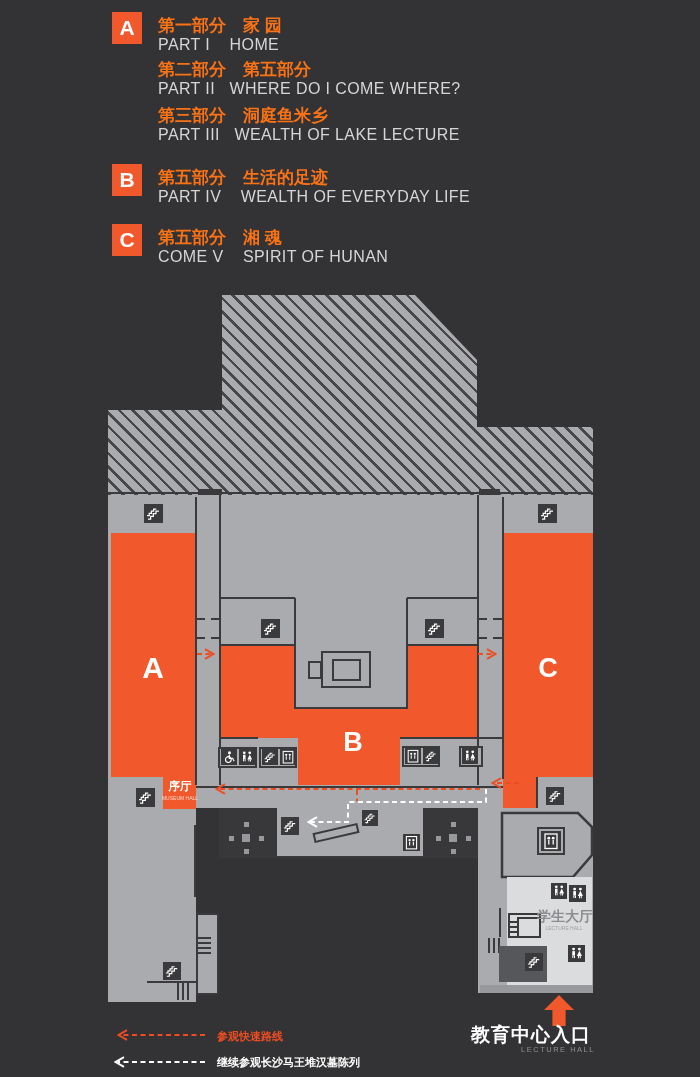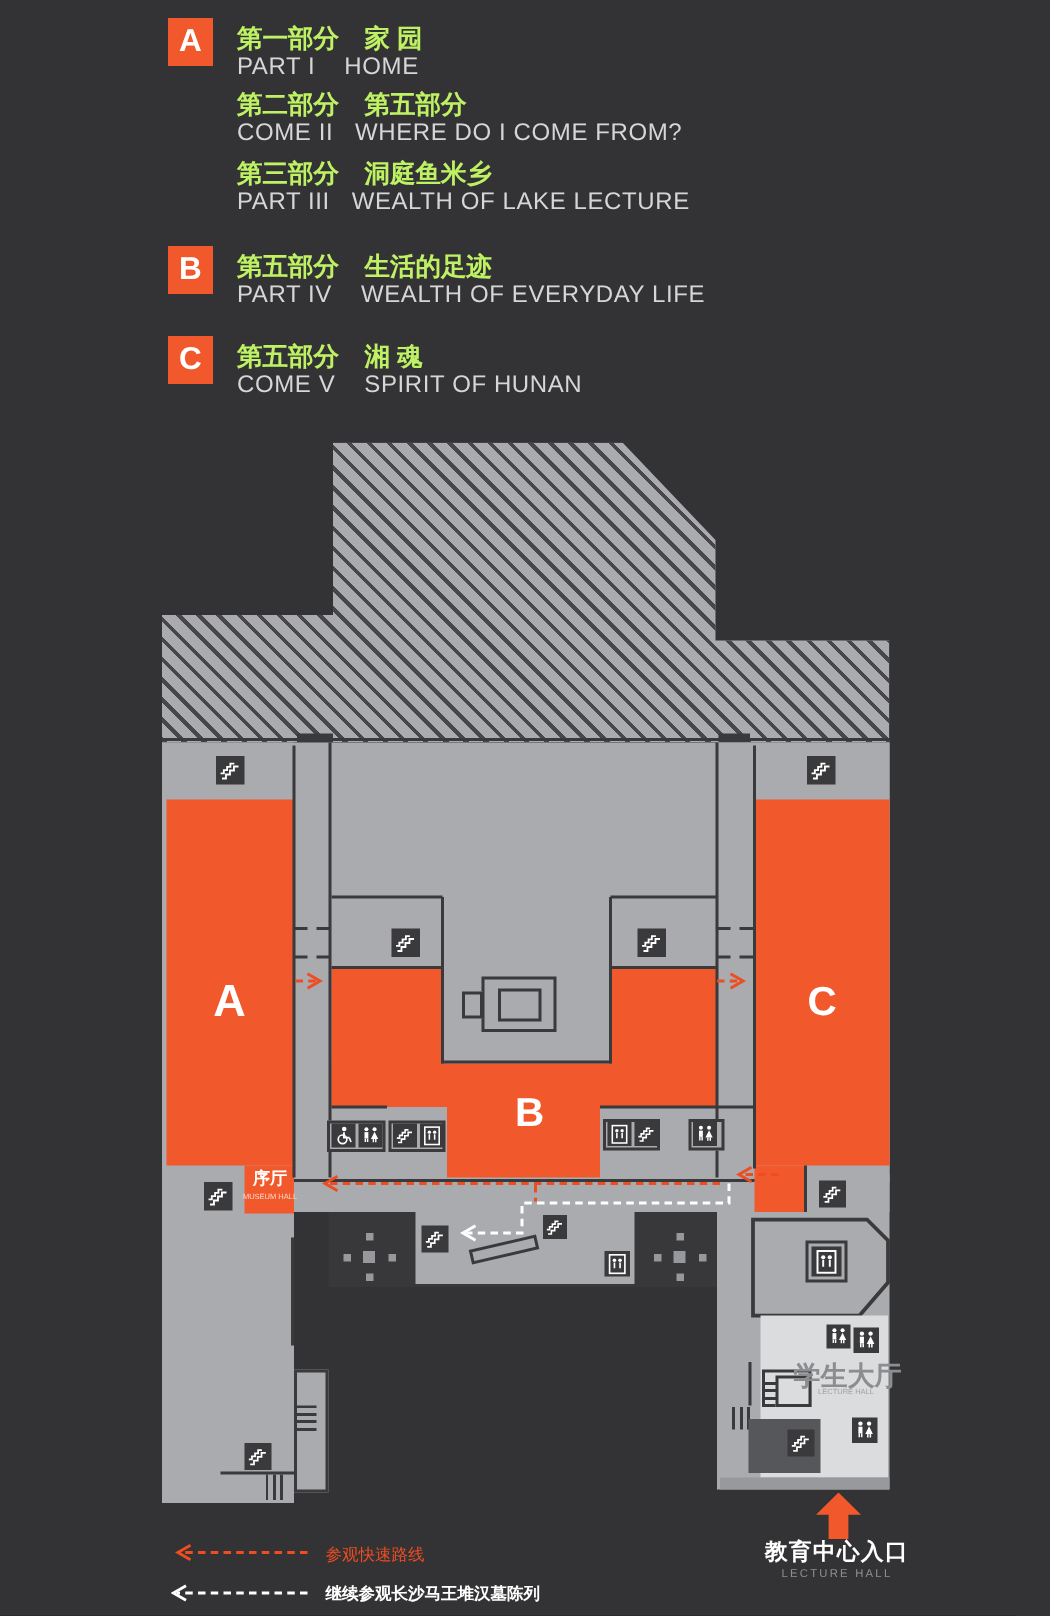--- a/index.html
+++ b/index.html
@@ -12,21 +12,21 @@
   .abs{position:absolute}
   .t{white-space:pre}
   .gray{background:var(--floor)}
   .orange{background:var(--orange)}
   .wl{position:absolute;background:var(--dark)}
   .hatch{background:
      repeating-linear-gradient(45deg,#46464B 0 2.6px,rgba(0,0,0,0) 2.6px 9.5px),var(--floor);}
   .zone-label{position:absolute;transform:translate(-50%,-50%);color:#fff;font-weight:bold;letter-spacing:0}
   .legend-square{position:absolute;width:30px;height:32px;background:var(--orange);color:#fff;
      font-weight:bold;font-size:21px;display:flex;align-items:center;justify-content:center}
-  .legend-title{position:absolute;color:#bef264;font-weight:bold;font-size:17px;white-space:pre}
+  .legend-title{position:absolute;color:#f97316;font-weight:bold;font-size:17px;white-space:pre}
   .legend-sub{position:absolute;color:#D6D6D6;font-size:16px;letter-spacing:.4px;white-space:pre}
   .micon{position:absolute;background:var(--dark)}
   .micon svg{display:block;width:100%;height:100%}
   .micon.boxed{box-shadow:0 0 0 2px var(--floor),0 0 0 4px var(--dark)}
   .ibox{position:absolute;border:2px solid var(--dark);background:var(--floor)}
   .tick{position:absolute;background:var(--dark)}
   .dot{position:absolute;background:#96989B}
   .treadH{position:absolute;background:repeating-linear-gradient(180deg,var(--dark) 0 2px,rgba(0,0,0,0) 2px 5px)}
   .treadV{position:absolute;background:repeating-linear-gradient(90deg,var(--dark) 0 2px,rgba(0,0,0,0) 2px 5px)}
   .rd{stroke:var(--route-red);stroke-width:2;fill:none;stroke-dasharray:5 3.5}
@@ -36,21 +36,21 @@
 <body>
 
 <div class="screen">
 
   <div>
     <div class="legend-square" style="left:112px;top:12px">A</div>
     <div class="legend-title" style="left:158px;top:14px">第一部分　家 园</div>
     <div class="legend-sub" style="left:158px;top:36px">PART I    HOME</div>
 
     <div class="legend-title" style="left:158px;top:58px">第二部分　第五部分</div>
-    <div class="legend-sub" style="left:158px;top:80px">COME II   WHERE DO I COME FROM?</div>
+    <div class="legend-sub" style="left:158px;top:80px">PART II   WHERE DO I COME WHERE?</div>
 
     <div class="legend-title" style="left:158px;top:104px">第三部分　洞庭鱼米乡</div>
     <div class="legend-sub" style="left:158px;top:126px">PART III   WEALTH OF LAKE LECTURE</div>
 
     <div class="legend-square" style="left:112px;top:164px">B</div>
     <div class="legend-title" style="left:158px;top:166px">第五部分　生活的足迹</div>
     <div class="legend-sub" style="left:158px;top:188px">PART IV    WEALTH OF EVERYDAY LIFE</div>
 
     <div class="legend-square" style="left:112px;top:224px">C</div>
     <div class="legend-title" style="left:158px;top:226px">第五部分　湘 魂</div>
@@ -378,22 +378,22 @@
     <path class="wd" d="M205 1062 H118" marker-end="url(#mW)"></path>
   </svg>
 
   <div class="zone-label" style="left:153px;top:668px;font-size:30px">A</div>
   <div class="zone-label" style="left:353px;top:742px;font-size:27px">B</div>
   <div class="zone-label" style="left:548px;top:668px;font-size:27px">C</div>
 
   <div class="zone-label" style="left:180px;top:786px;font-size:11.5px">序厅</div>
   <div class="zone-label" style="left:180px;top:798px;font-size:5px;font-weight:normal;color:#ffd9cb">MUSEUM HALL</div>
 
-  <div class="zone-label" style="left:565px;top:917px;font-size:18px;color:#8B8D90">学生大厅</div>
+  <div class="zone-label" style="left:565px;top:917px;font-size:14px;color:#8B8D90">学生大厅</div>
   <div class="zone-label" style="left:564px;top:928px;font-size:5px;font-weight:normal;color:#9FA1A4">LECTURE HALL</div>
 
-  <div class="zone-label" style="left:558px;top:1035px;font-size:15px;letter-spacing:1px">教育中心入口</div>
+  <div class="zone-label" style="left:531px;top:1035px;font-size:19px;letter-spacing:1px">教育中心入口</div>
   <div class="zone-label" style="left:558px;top:1049px;font-size:7.5px;font-weight:normal;color:#919191;letter-spacing:1.5px">LECTURE HALL</div>
 
-  <div class="abs t" style="left:217px;top:1029px;font-size:11px;font-weight:normal;color:var(--route-red)">参观快速路线</div>
+  <div class="abs t" style="left:217px;top:1029px;font-size:11px;font-weight:bold;color:var(--route-red)">参观快速路线</div>
   <div class="abs t" style="left:217px;top:1055px;font-size:11px;font-weight:bold;color:#fff">继续参观长沙马王堆汉墓陈列</div>
 
 </div>
 
 </body></html>

